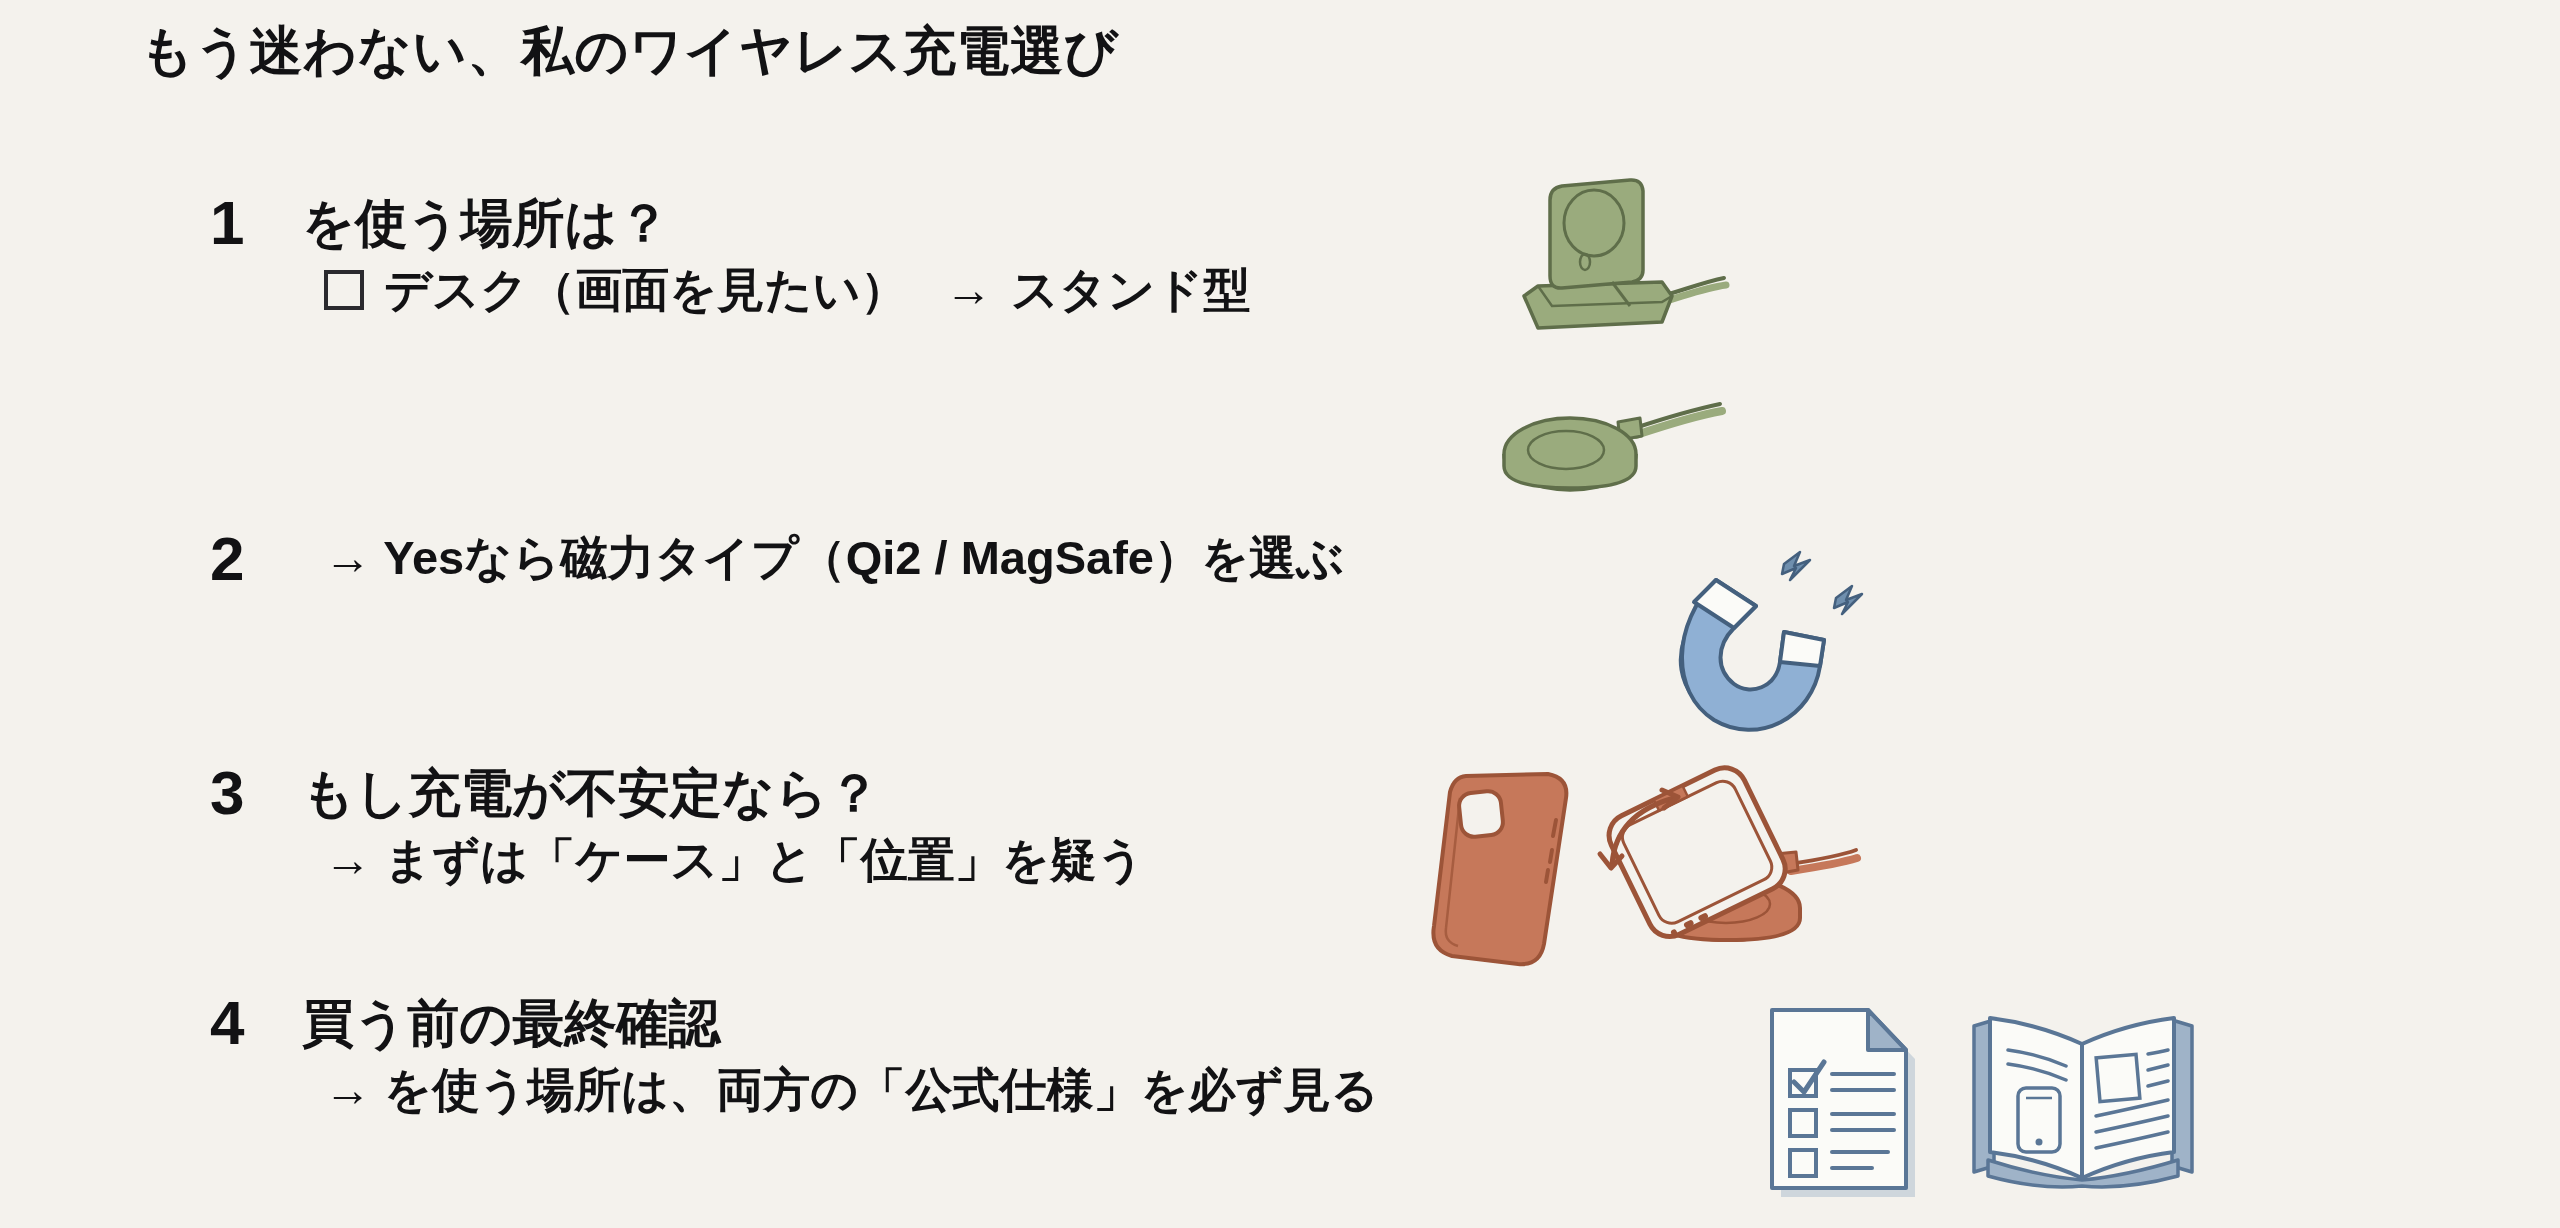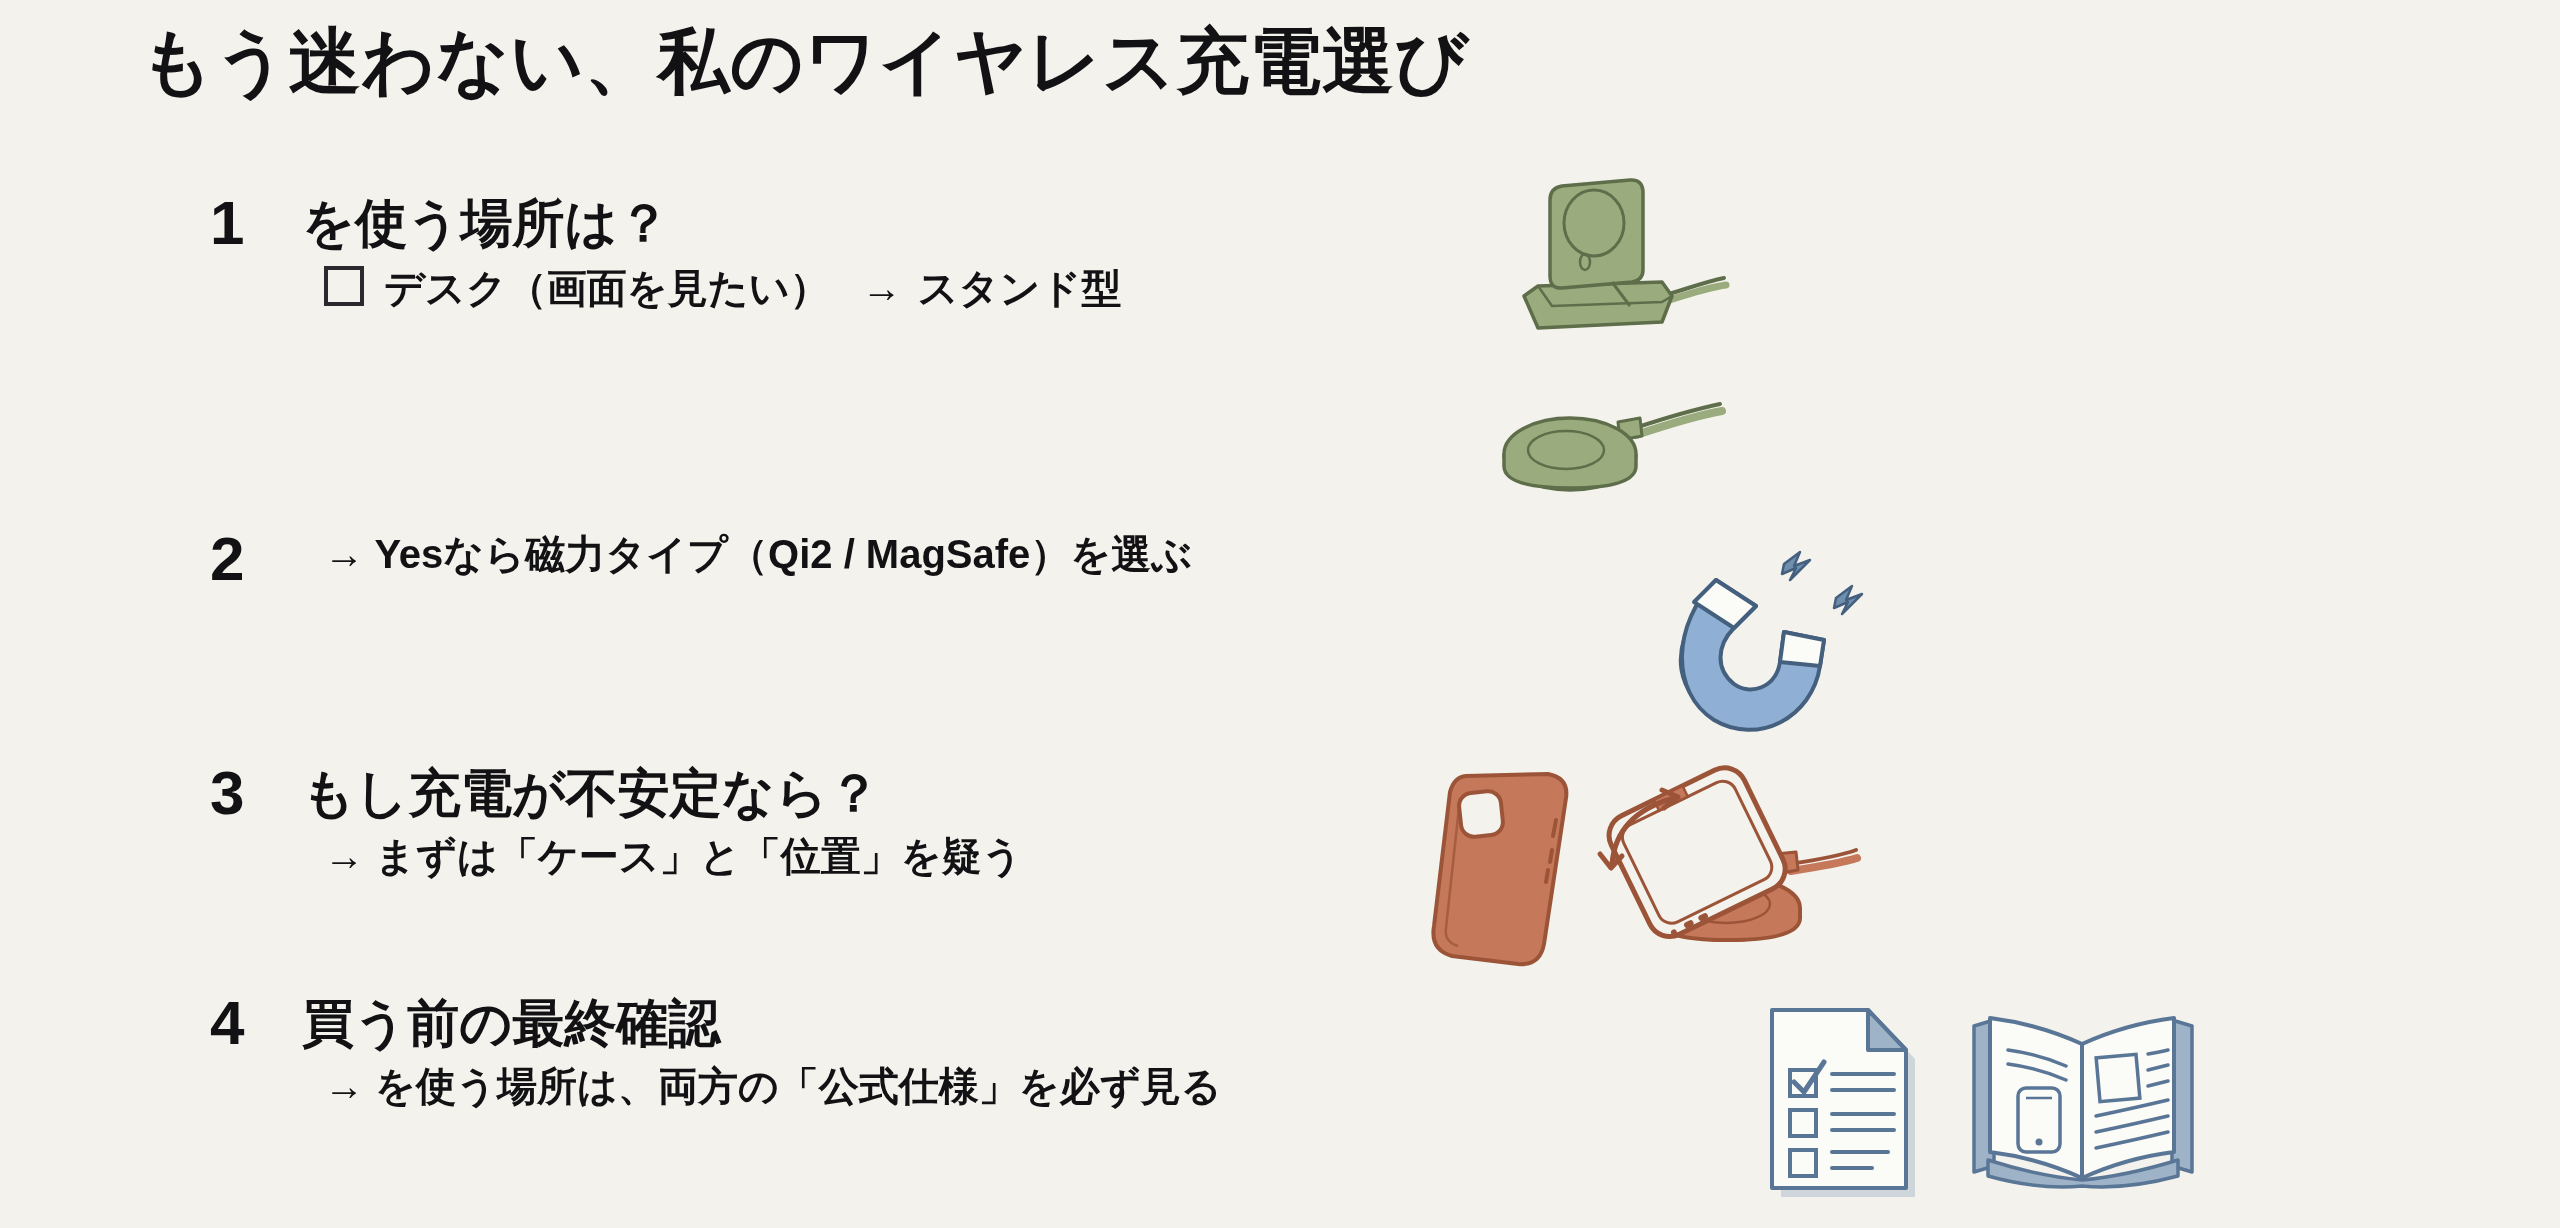--- a/index.html
+++ b/index.html
@@ -22,21 +22,21 @@
     height: 1228px;
     background: #f4f2ed;
     overflow: hidden;
   }
 
   
   .title {
     position: absolute;
     left: 140px;
     top: 22px;
-    font-size: 72px;
+    font-size: 53px;
     font-weight: 700;
     letter-spacing: 0.01em;
     color: #121214;
     white-space: nowrap;
     line-height: 1.1;
   }
 
   
   .item {
     position: absolute;
@@ -61,21 +61,21 @@
     justify-content: flex-end;
   }
   .item-head {
     font-size: 52px;
     font-weight: 700;
     line-height: 1.15;
     white-space: nowrap;
     color: #121214;
   }
   .sub-line {
-    font-size: 40px;
+    font-size: 47px;
     font-weight: 700;
     line-height: 1.2;
     white-space: pre;
     color: #121214;
     display: flex;
     align-items: baseline;
   }
   .sub-indent { padding-left: 22px; }
   .chk {
     display: inline-block;

